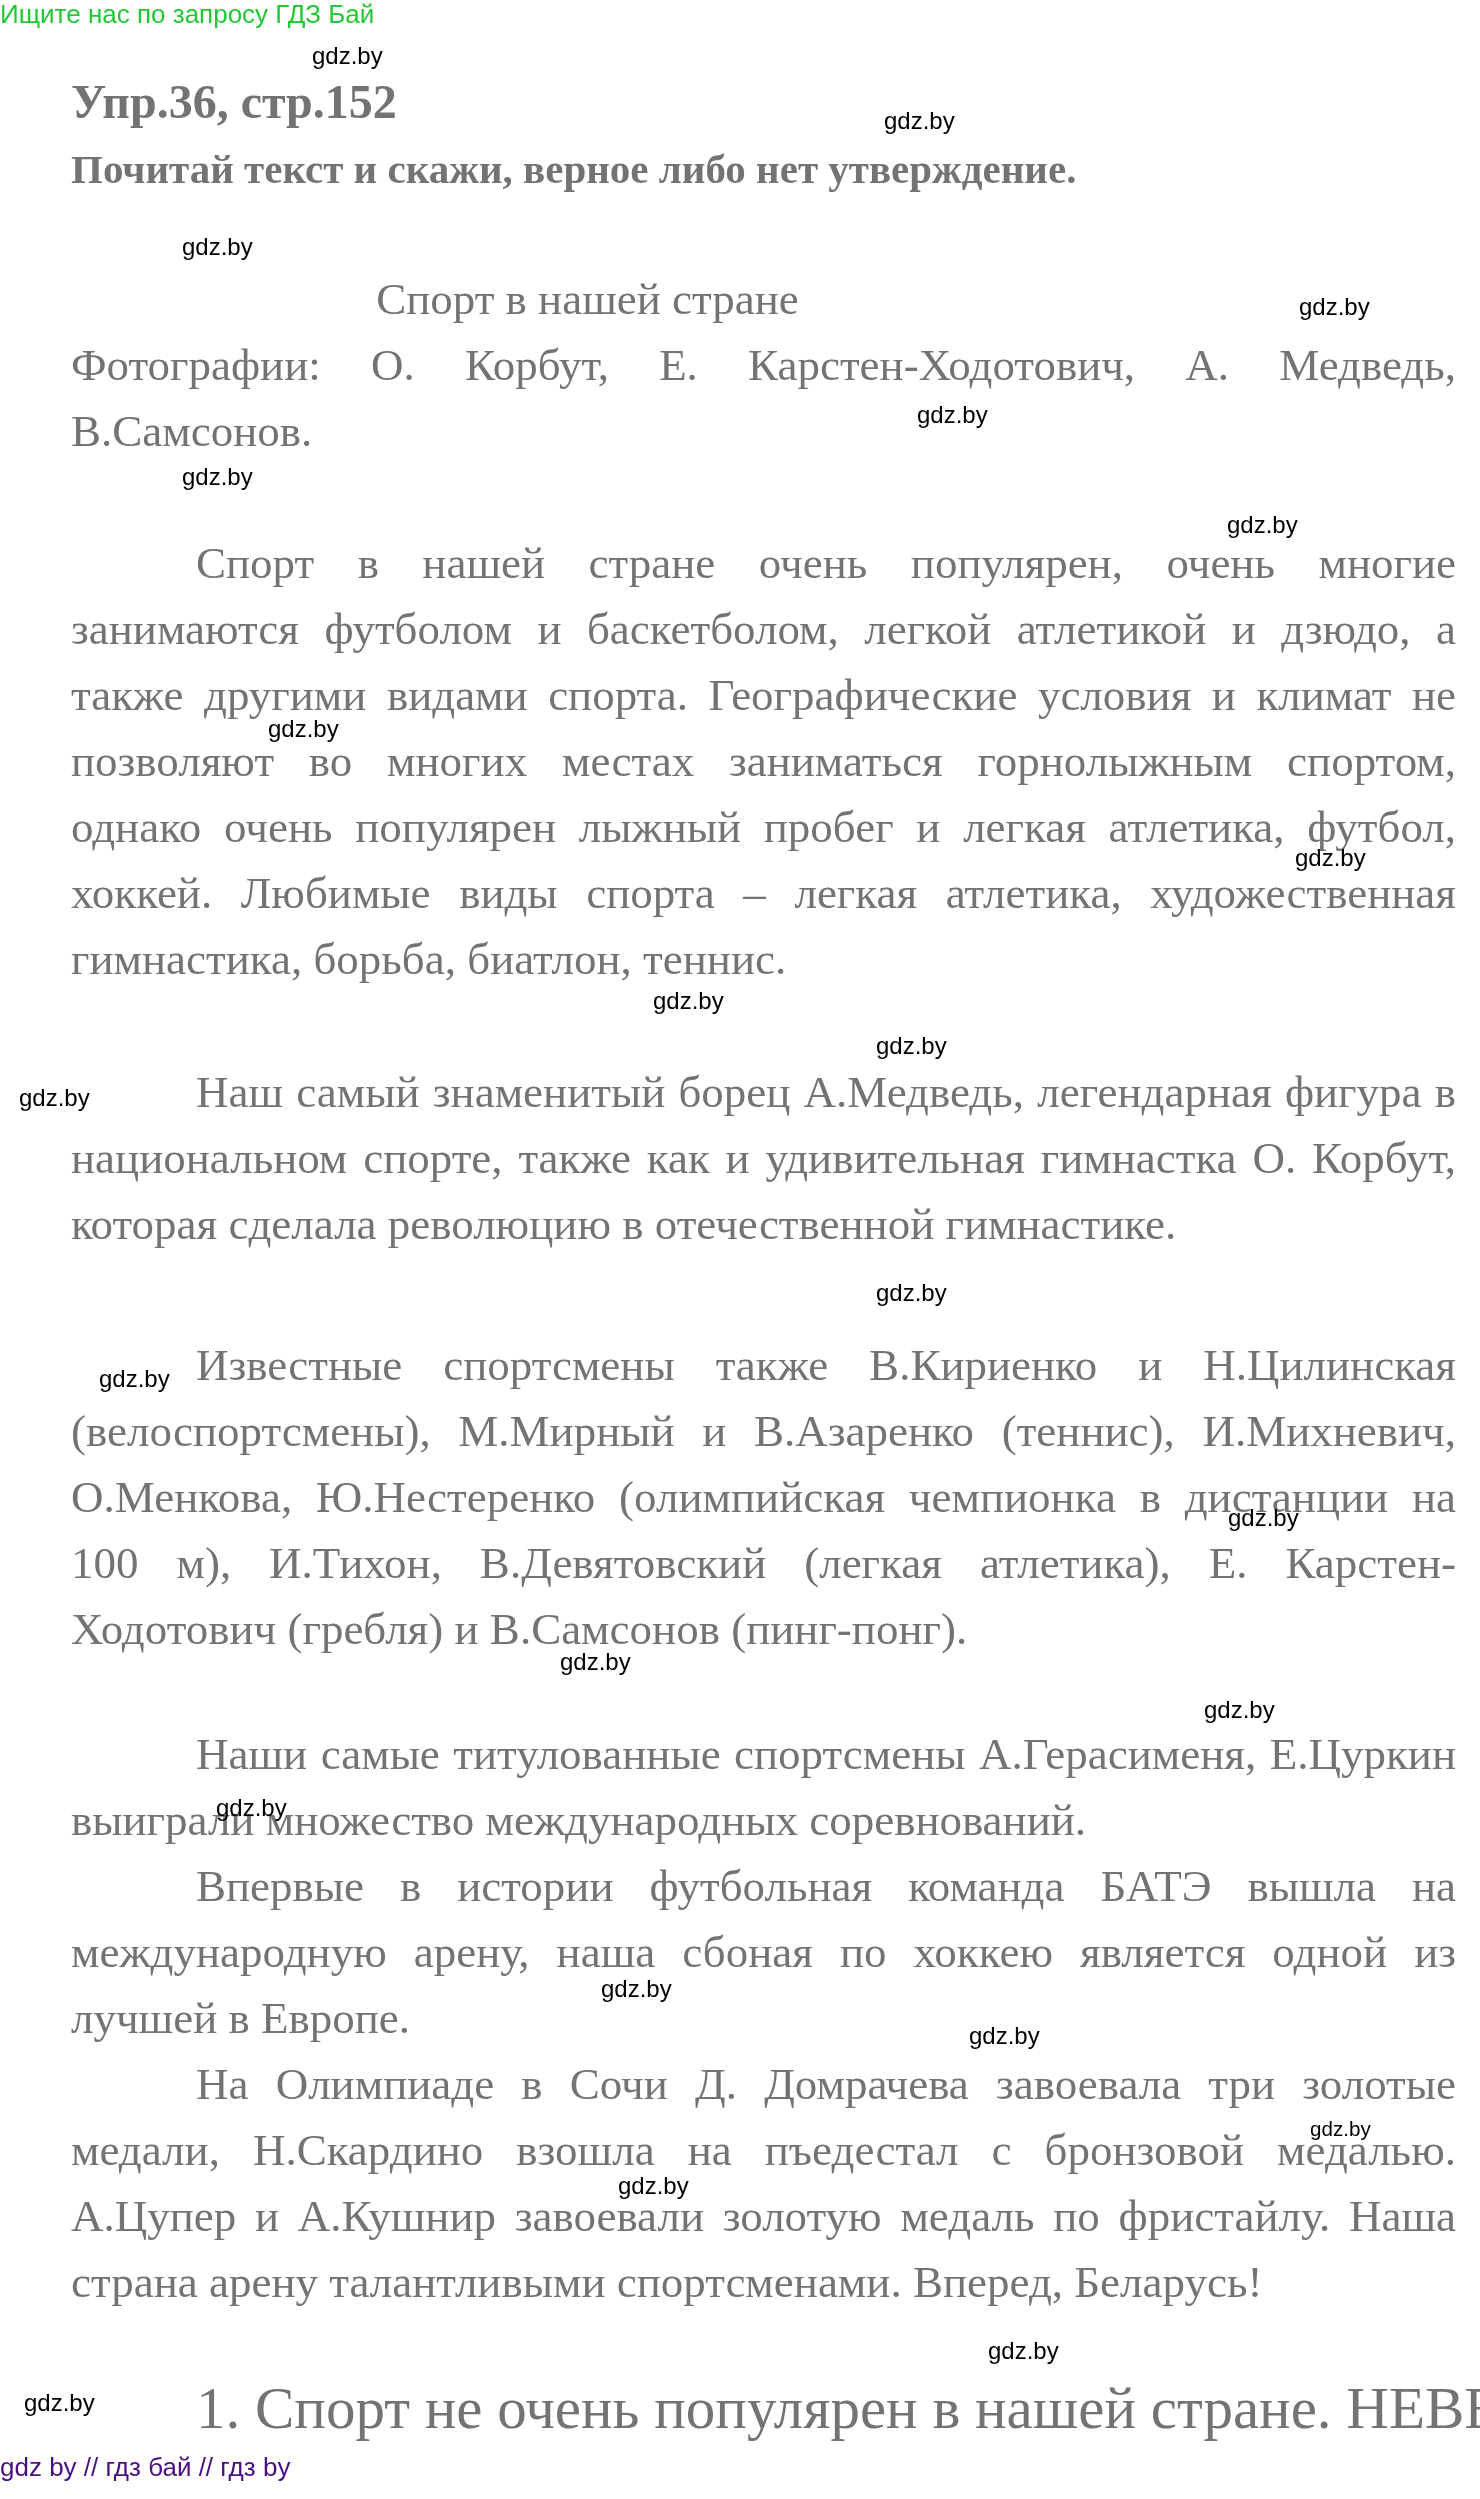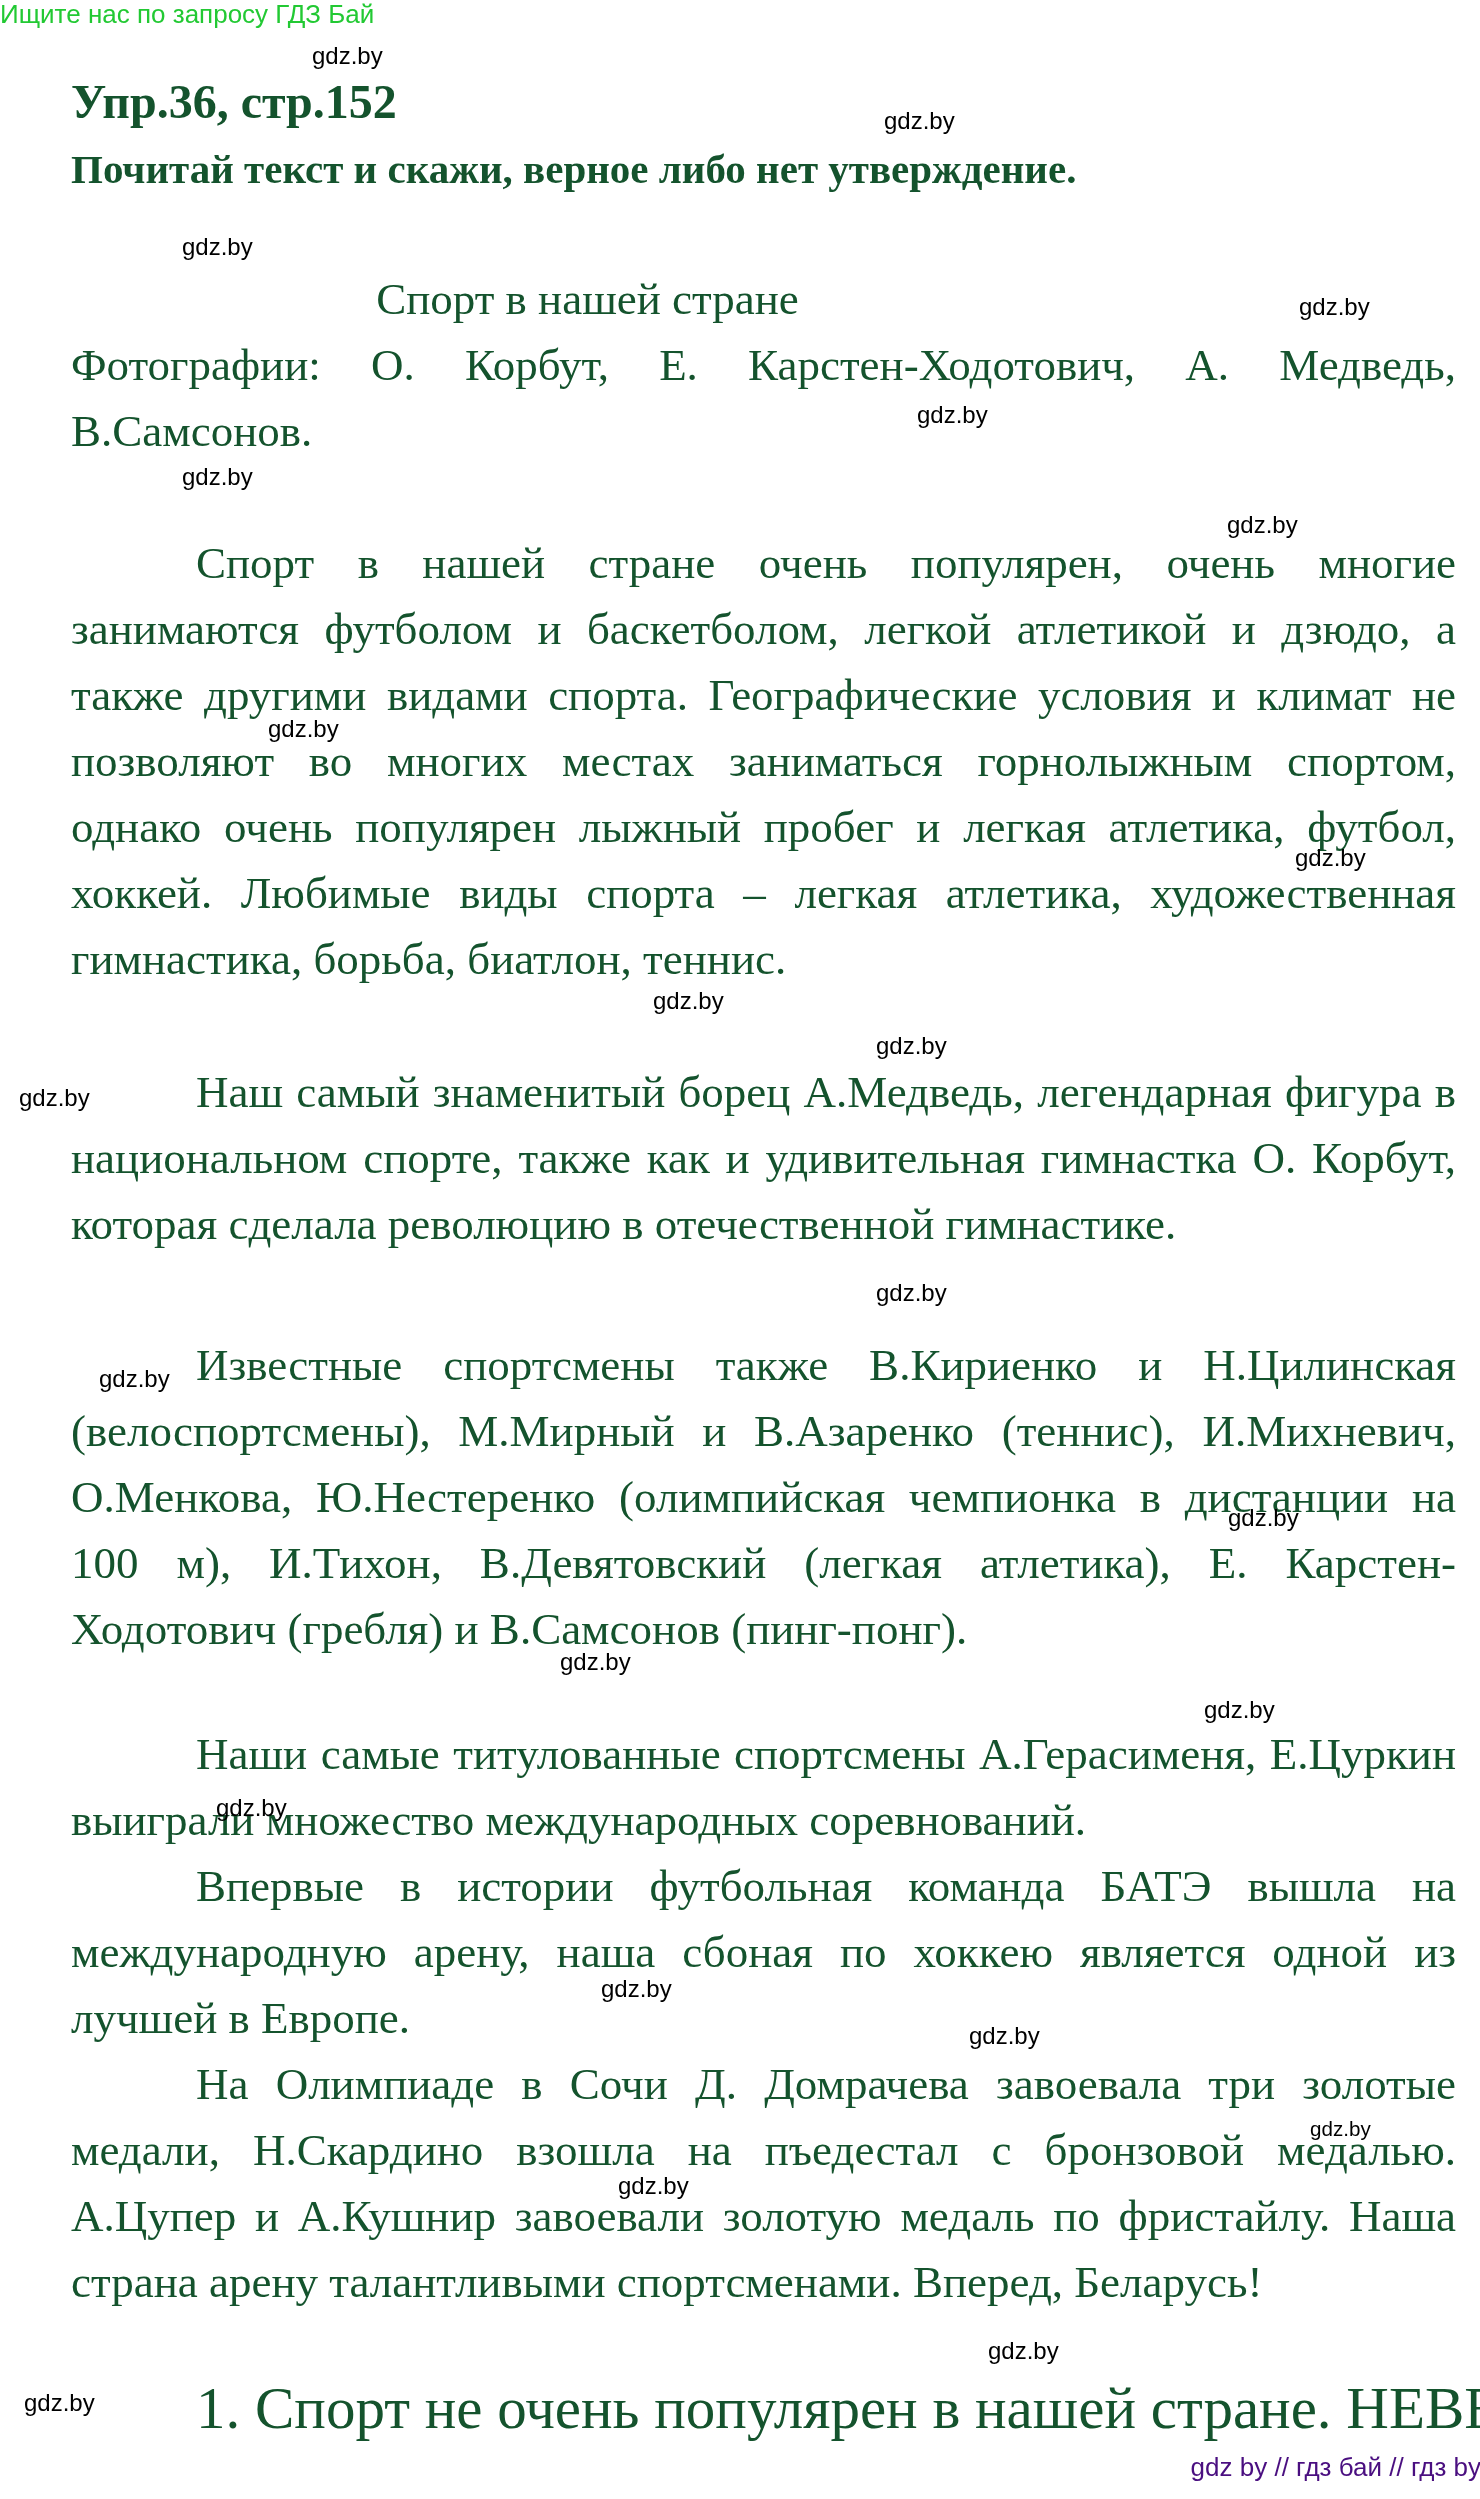--- a/index.html
+++ b/index.html
@@ -1,20 +1,20 @@
 <!DOCTYPE html>
 <html style="font-size:13.7px"><head>
 <meta charset="utf-8">
 <style>
   html, body { margin:0; padding:0; background:#ffffff; }
   body { width:1481px; height:2500px; position:relative; overflow:hidden; }
-  .serif { font-family: "Liberation Serif", "DejaVu Serif", serif; color:#14532d; }
+  .serif { font-family: "Liberation Serif", "DejaVu Serif", serif; color:#737373; }
   .sans { font-family: "Liberation Sans", "DejaVu Sans", sans-serif; }
   #header-banner { position:absolute; left:0; width:1481px; top:0; text-align:left; font-size:26px; line-height:29px; color:#22c933; }
-  #footer-banner { position:absolute; left:0; width:1481px; top:2450px; text-align:right; font-size:26px; line-height:34px; color:#4a0f80; }
+  #footer-banner { position:absolute; left:0; width:1481px; top:2450px; text-align:left; font-size:26px; line-height:34px; color:#4a0f80; }
   .wm { position:absolute; font-size:24px; line-height:26px; color:#000000; font-family: Liberation Sans, sans-serif; }
   .wm.small { font-size:20.6px; }
   #ex-title { position:absolute; left:71px; top:74px; font-size:48px; font-weight:bold; line-height:55px; }
   #ex-task { position:absolute; left:71px; top:143px; font-size:41px; font-weight:bold; line-height:52px; white-space:nowrap; }
   #text-title { position:absolute; left:0; width:1175px; top:273px; text-align:center; font-size:45px; line-height:53px; }
   .block { position:absolute; left:71px; width:1385px; font-size:45px; line-height:66px; text-align:justify; }
   .block p { margin:0; text-indent:125px; text-align:justify; }
   .block p.noindent { text-indent:0; }
   #photos { top:332px; }
   #p1 { top:530px; }

